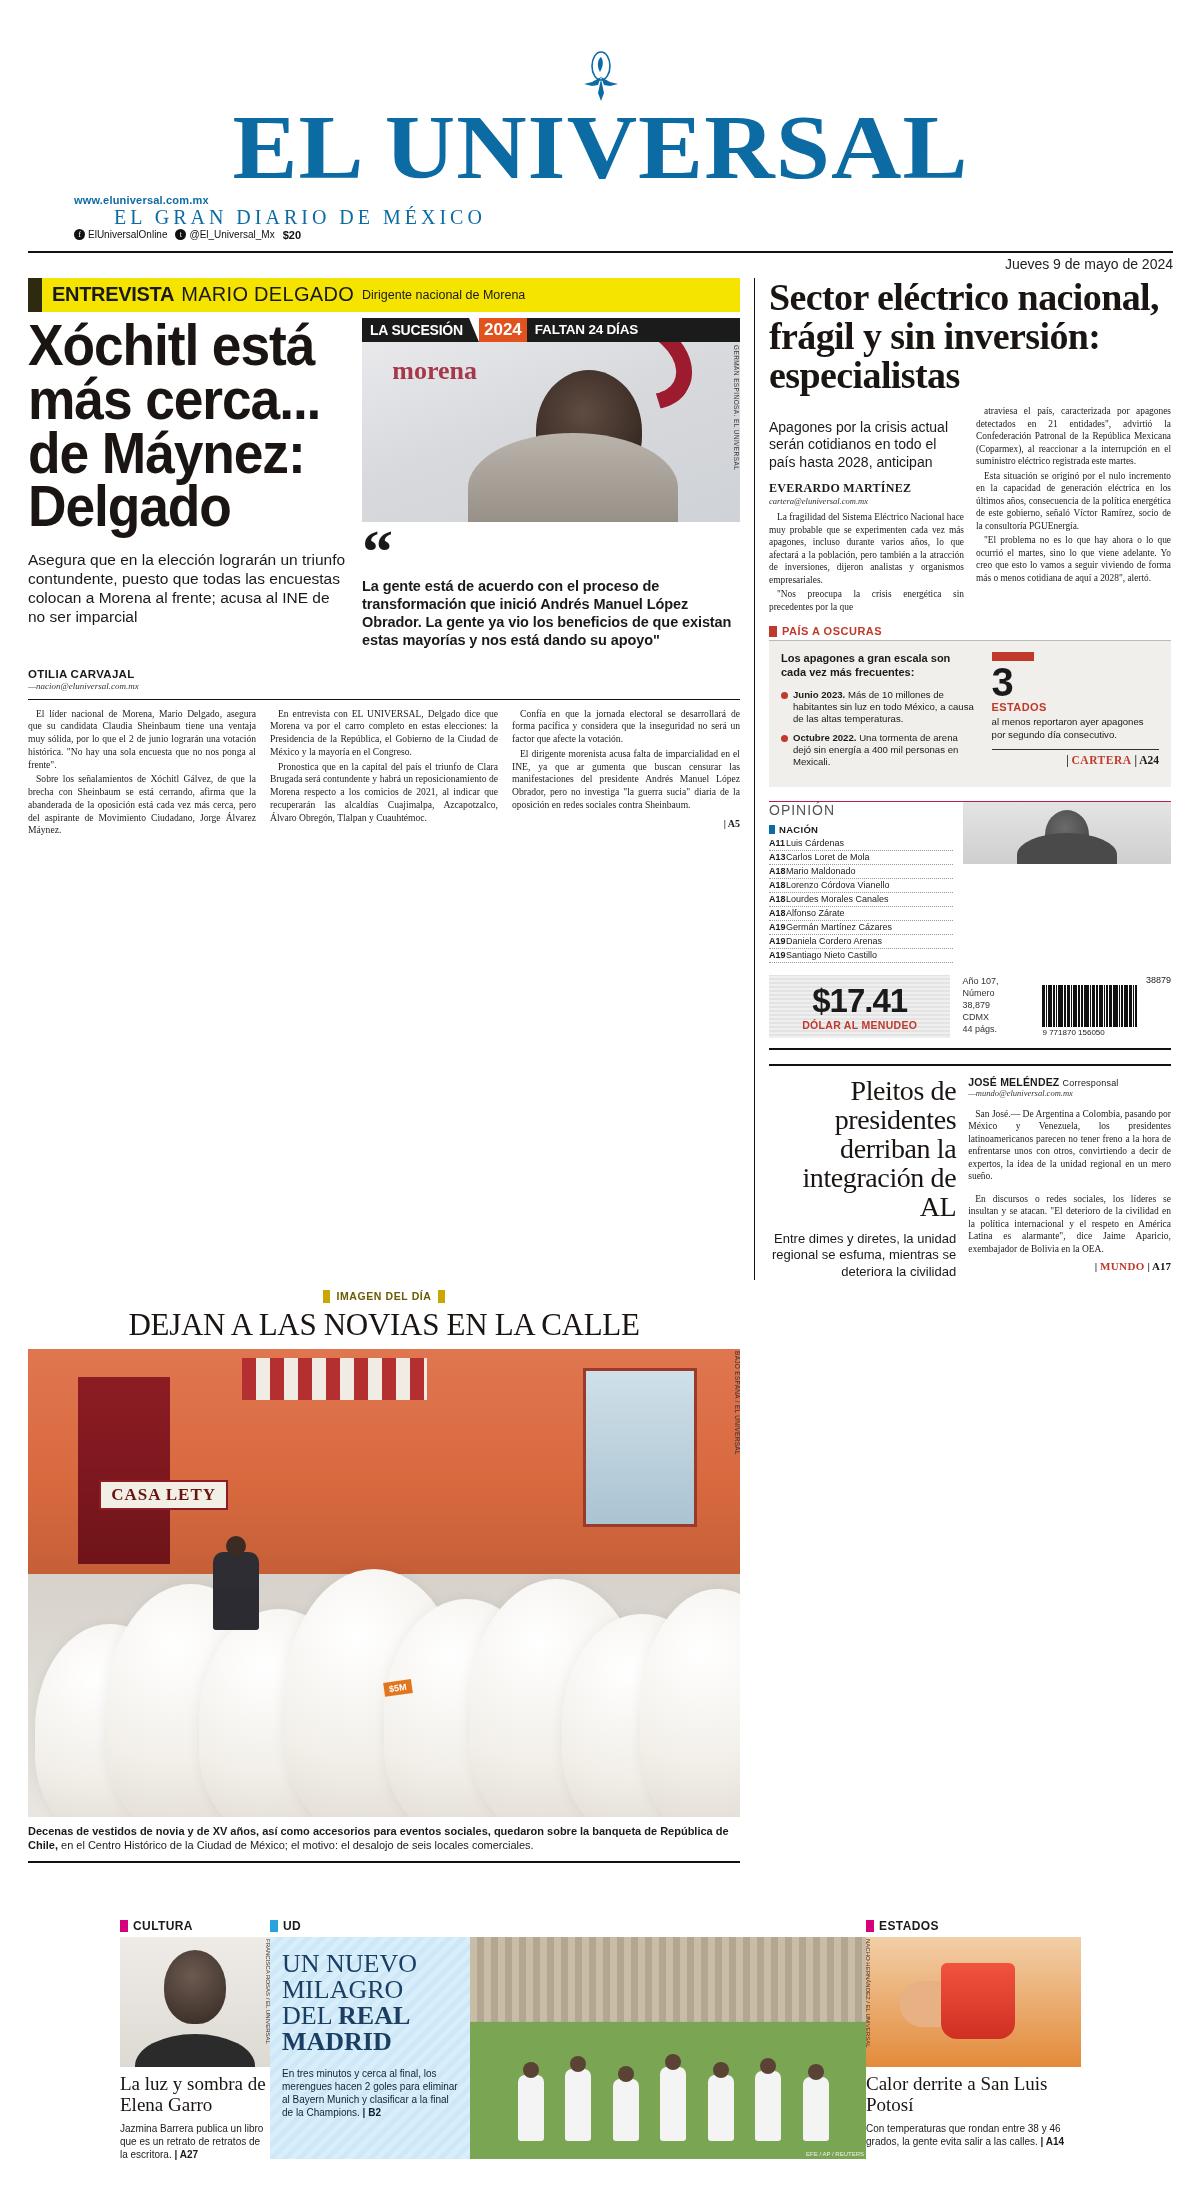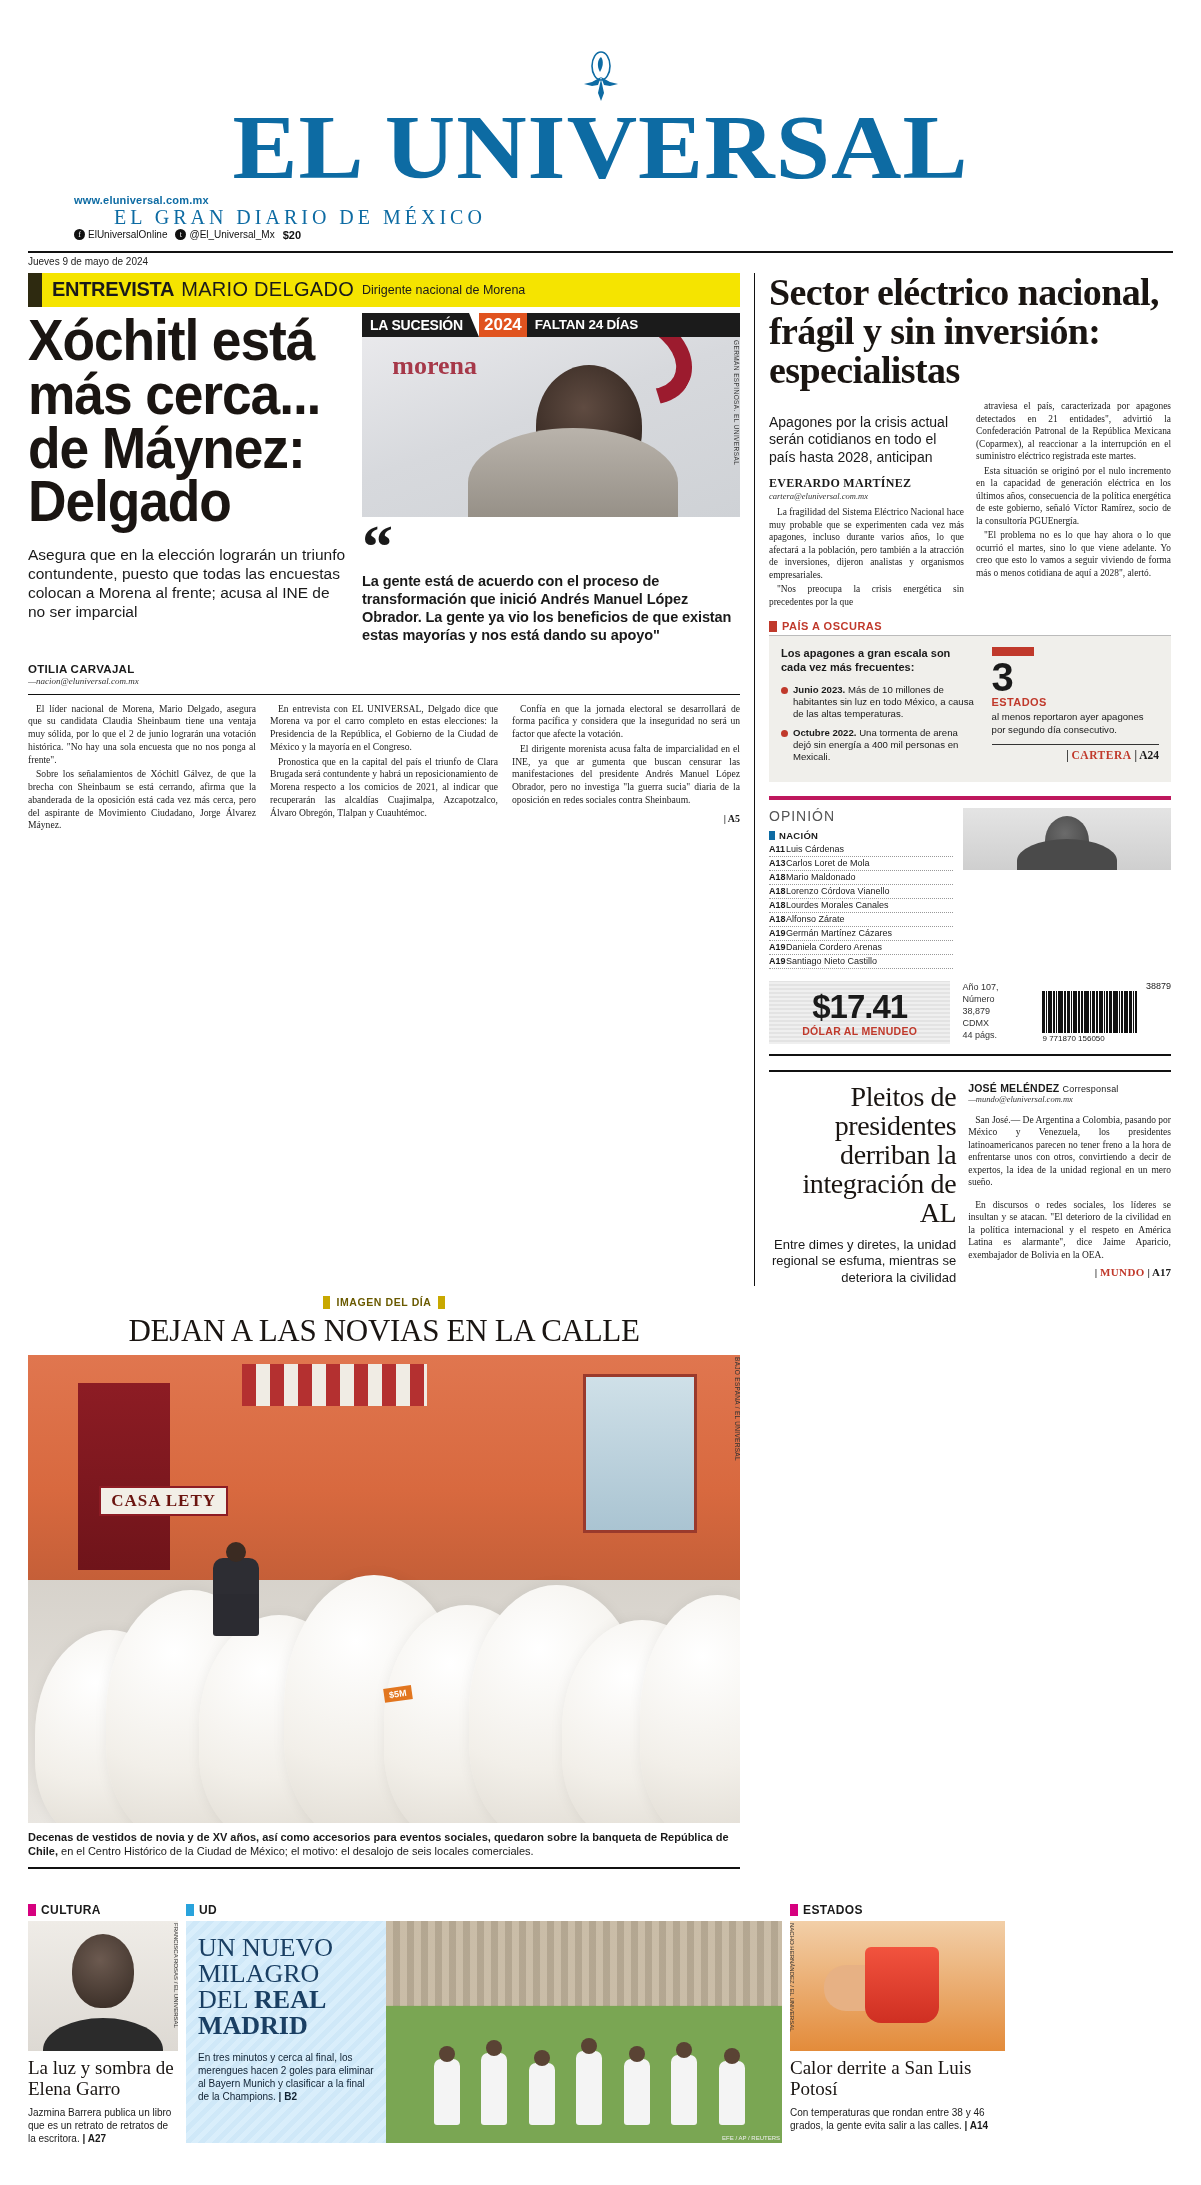--- a/index.html
+++ b/index.html
@@ -38,21 +38,21 @@
   .social { display: flex; align-items: center; gap: 8px; font-size: 10px; color: #111; }
   .social .chip { display:flex; align-items:center; gap:3px; }
   .glyph-circle {
     width: 11px; height: 11px; border-radius: 50%; background:#111; color:#fff;
     font-size: 8px; line-height: 11px; text-align:center; display:inline-block;
     font-family: "Liberation Serif", serif;
   }
   .price { font-weight: 700; font-size: 11px; }
 
   .rule-top { border-top: 2px solid #111; margin-top: 10px; }
-  .dateline { font-size: 10px; padding: 3px 0 6px; color:#222; }
+  .dateline { text-align: right; font-size: 14px; padding: 3px 0 6px; color:#222; }
 
   
   .main-grid { display: flex; gap: 14px; }
   .col-left { width: 712px; }
   .col-right { width: 417px; border-left: 1px solid #111; padding-left: 14px; }
 
   
   .interview-banner {
     background: #f5e400; display: flex; align-items: center;
     height: 34px; margin-bottom: 6px; position: relative;
@@ -154,21 +154,21 @@
   .ib-text b { font-weight: 800; }
   .ib-right { width: 46%; }
   .ib-bar { width: 42px; height: 9px; background:#c0392b; margin-bottom: 4px; }
   .ib-num { font-weight: 900; font-size: 40px; line-height: .86; }
   .ib-unit { font-weight: 800; font-size: 11px; color:#c0392b; letter-spacing:.4px; margin-top: 2px; }
   .ib-note { font-size: 9.6px; line-height: 1.27; margin-top: 3px; }
   .ib-ref { border-top: 1px solid #333; margin-top: 8px; padding-top: 4px; text-align:right; font-family:"Liberation Serif",serif; font-size: 11.5px; font-weight:700; }
   .ib-ref .cat { color:#c0392b; letter-spacing: .5px; }
 
   
-  .opinion-wrap { margin-top: 14px; border-top: 4px solid #be185d; padding-top: 8px; display:flex; gap: 10px; }
+  .opinion-wrap { margin-top: 14px; border-top: 1px solid #be185d; display:flex; gap: 10px; }
   .op-left { width: 47%; }
   .op-title { font-size: 14px; letter-spacing: 1px; color:#555; margin-bottom: 6px; }
   .op-sec { display:flex; align-items:center; gap:4px; margin-bottom: 2px; }
   .op-sec .sq { width: 6px; height: 9px; background:#0d6ba3; }
   .op-sec span { font-weight: 800; font-size: 9.5px; letter-spacing: .3px; }
   .op-row { display:flex; border-bottom: 1px dotted #999; padding: 1.5px 0; }
   .op-pg { font-weight: 800; font-size: 9px; width: 17px; }
   .op-nm { font-size: 9px; color:#222; }
   .op-right { width: 53%; }
   .op-portrait { height: 62px; background: linear-gradient(180deg,#e4e4e4,#cfcfcf); position:relative; overflow:hidden; }
@@ -275,21 +275,21 @@
   }
   .pl-deck { font-size: 13px; line-height: 1.25; margin-top: 10px; }
   .pl-right { width: 52%; }
   .pl-byname { font-weight: 800; font-size: 10.5px; letter-spacing: .2px; }
   .pl-bymail { font-family:"Liberation Serif",serif; font-style:italic; font-size: 8.5px; color:#333; }
   .pl-body p { font-family:"Liberation Serif",serif; font-size: 9.5px; line-height: 1.32; text-align: justify; text-indent: 7px; margin-top: 10px; }
   .pl-ref { text-align:right; font-family:"Liberation Serif",serif; font-weight:700; font-size: 11px; margin-top: 5px; }
   .pl-ref .cat { color:#c0392b; letter-spacing:.4px; }
 
   
-  .bottom-strip { position:absolute; left: 28px; right: 28px; bottom: 40px; display:flex; gap: 8px; }
+  .bottom-strip { position:absolute; left: 28px; right: 28px; bottom: 24px; display:flex; gap: 0; justify-content: center; }
   .bs-col { position:relative; }
   .bs-cultura { width: 150px; }
   .bs-ud { width: 596px; display:flex; gap:0; }
   .bs-estados { width: 215px; }
   .bs-tag { display:flex; align-items:center; gap:5px; margin-bottom: 4px; }
   .bs-tag .sq { width: 8px; height: 12px; }
   .bs-tag .lbl { font-weight: 800; font-size: 12px; letter-spacing: .4px; }
   .bs-photo { height: 130px; position:relative; overflow:hidden; }
   .bs-cult-photo { background: linear-gradient(180deg,#efece7,#ddd9d3); }
   .bs-cult-photo .head {

